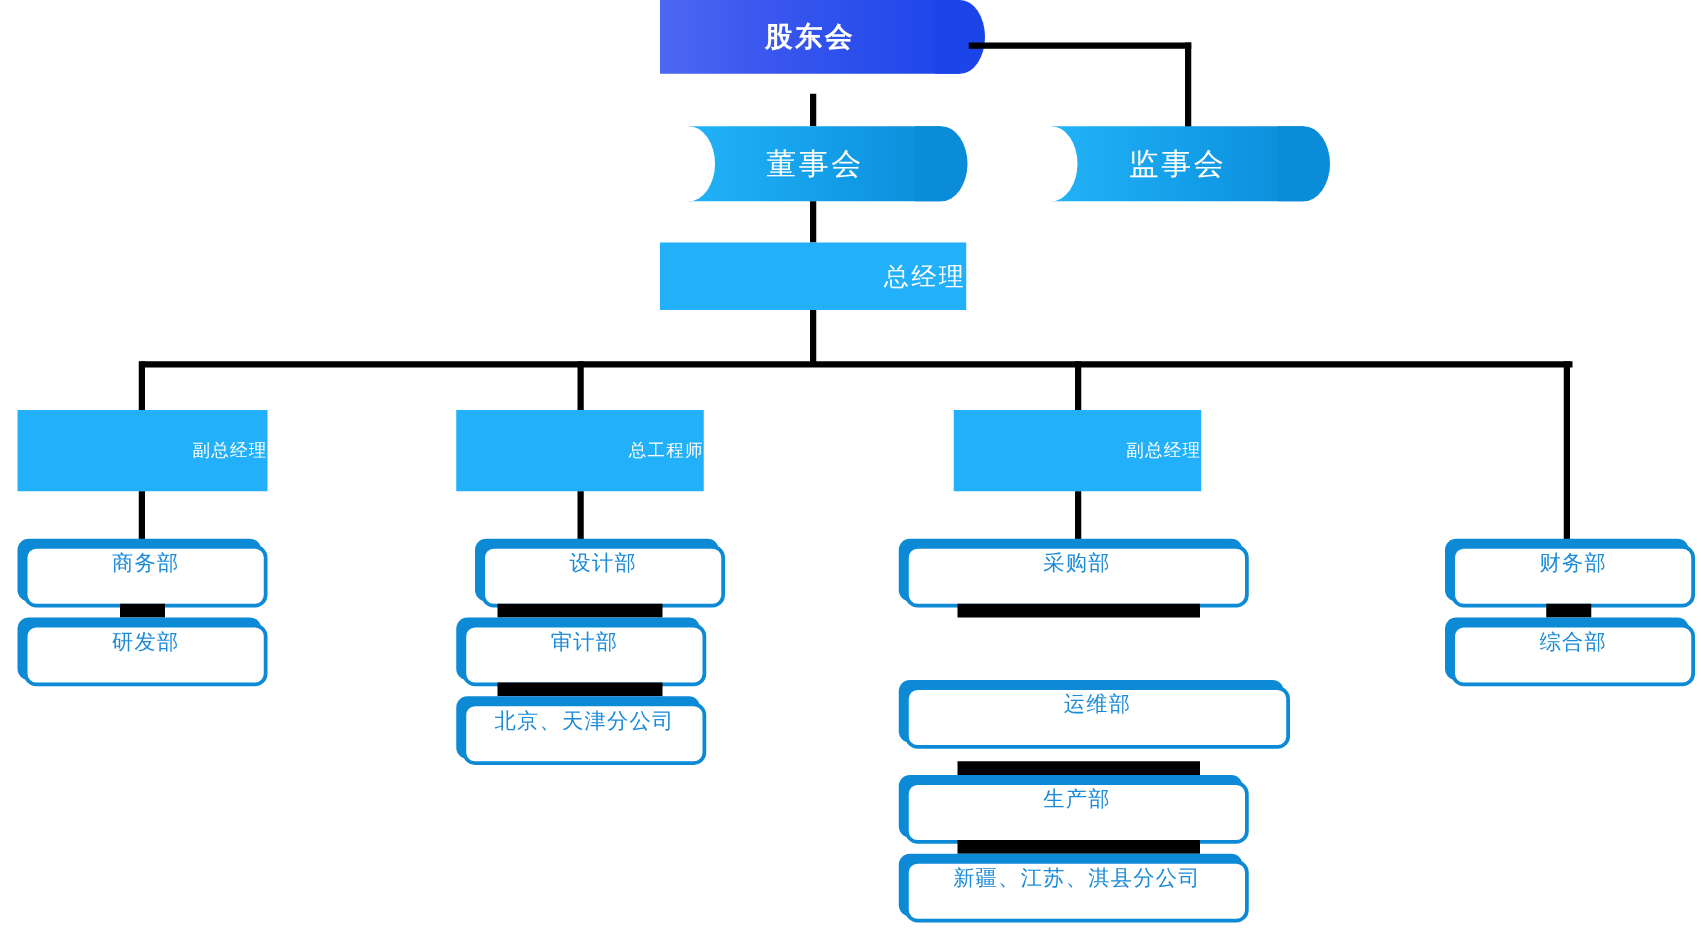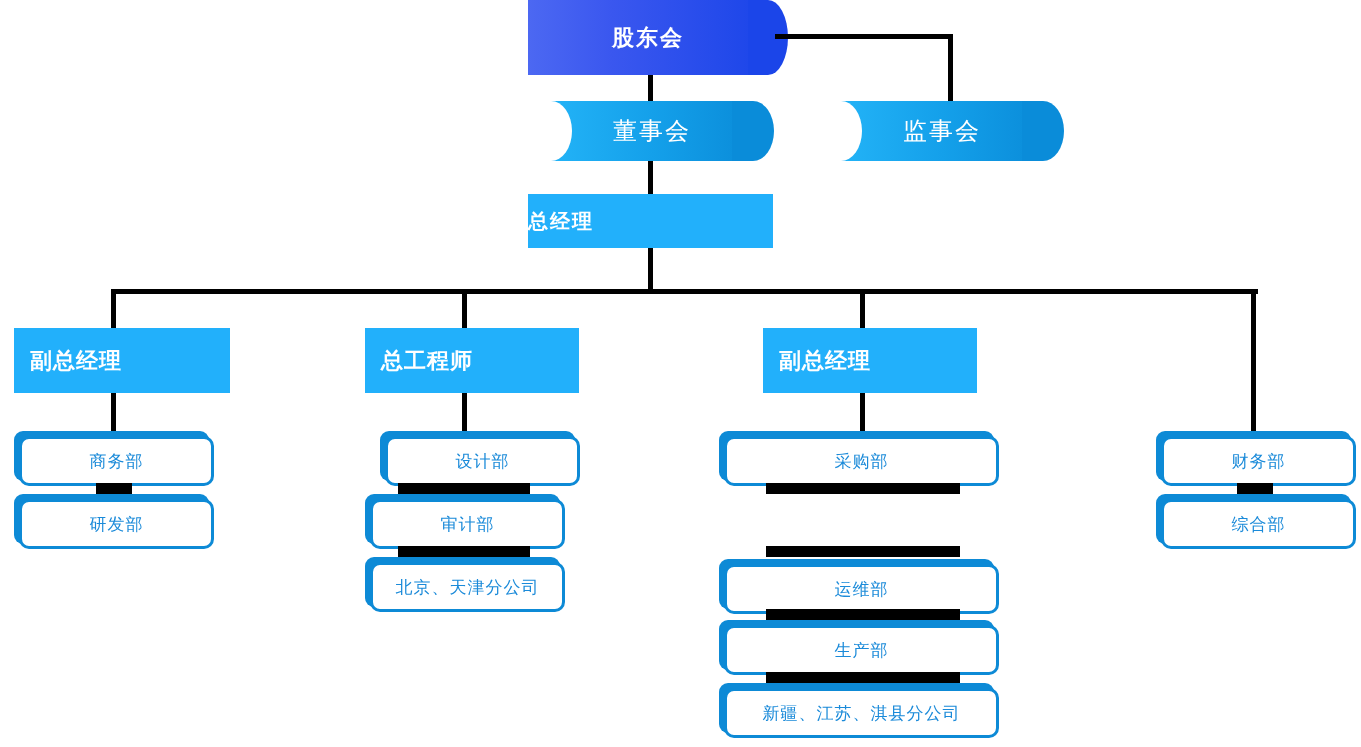--- a/index.html
+++ b/index.html
@@ -72,31 +72,30 @@
     width: 42px;
     height: 100%;
     background: linear-gradient(90deg, #0a8cd9, #0a8cd9);
     border-radius: 0 50% 50% 0 / 0 50% 50% 0;
   }
 
   
   .node-solid {
     display: flex;
     align-items: center;
-    justify-content: flex-start;
+    justify-content: flex-end;
     background: #22b0fb;
     color: #ffffff;
     font-size: 20px;
-    font-weight: 700;
+    font-weight: 400;
     letter-spacing: 2px;
   }
   .node-solid.small {
-    font-size: 22px;
+    font-size: 14px;
     letter-spacing: 1px;
-    padding-left: 16px;
   }
 
   
   .dept-wrap { position: absolute; }
   .dept-shadow {
     position: absolute;
     left: 0;
     top: 0;
     width: 100%;
     height: 100%;
@@ -107,39 +106,39 @@
     position: absolute;
     left: 5px;
     top: 5px;
     width: 100%;
     height: 100%;
     box-sizing: border-box;
     background: #ffffff;
     border: 3px solid #0d8ad6;
     border-radius: 10px;
     display: flex;
-    align-items: center;
+    align-items: flex-start;
     justify-content: center;
     color: #1a8ad9;
     font-size: 17px;
     letter-spacing: 1px;
     white-space: nowrap;
   }
 
   
   .vline { position: absolute; background: #000000; }
   .hline { position: absolute; background: #000000; }
   .connector-bar { position: absolute; background: #000000; }
 </style>
 </head>
 <body>
 
 <div id="canvas">
 
-  <div class="abs node-top" style="left:528px; top:0px; width:240px; height:75px;text-align:right;">
+  <div class="abs node-top" style="left:528px; top:0px; width:240px; height:59px;text-align:right;">
     <span class="bulge-right"></span>
     <span style="position:relative; z-index:2;">股东会</span>
   </div>
 
   <div class="vline" style="left:648px; top:75px; width:5px; height:26px;"></div>
 
   <div class="hline" style="left:775px; top:34px; width:178px; height:5px;"></div>
   <div class="vline" style="left:948px; top:34px; width:5px; height:68px;"></div>
 
   <div class="abs node-ribbon" style="left:551px; top:101px; width:202px; height:60px;">
@@ -226,21 +225,21 @@
   <div class="dept-wrap" style="left:719px; top:431px; width:275px; height:50px;">
     <span class="dept-shadow"></span>
     <span class="dept-card">
       <span>采购部</span>
     </span>
   </div>
   <div class="connector-bar" style="left:766px; top:483px; width:194px; height:11px;"></div>
 
   <div class="connector-bar" style="left:766px; top:546px; width:194px; height:11px;"></div>
 
-  <div class="dept-wrap" style="left:719px; top:559px; width:275px; height:50px;">
+  <div class="dept-wrap" style="left:719px; top:544px; width:275px; height:50px;padding-left:33px;">
     <span class="dept-shadow"></span>
     <span class="dept-card">
       <span>运维部</span>
     </span>
   </div>
   <div class="connector-bar" style="left:766px; top:609px; width:194px; height:11px;"></div>
 
   <div class="dept-wrap" style="left:719px; top:620px; width:275px; height:50px;">
     <span class="dept-shadow"></span>
     <span class="dept-card">

